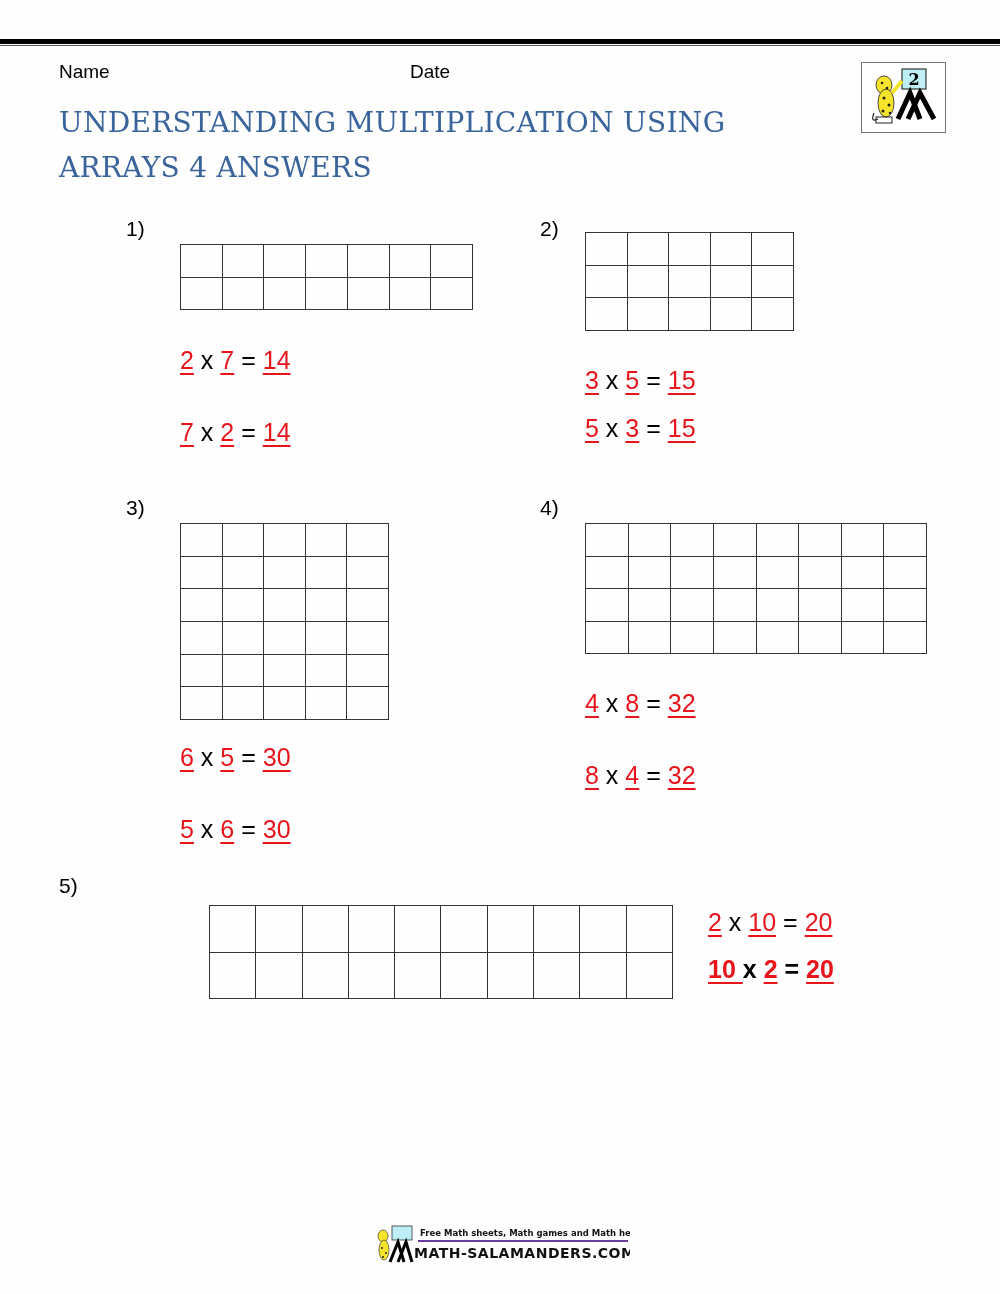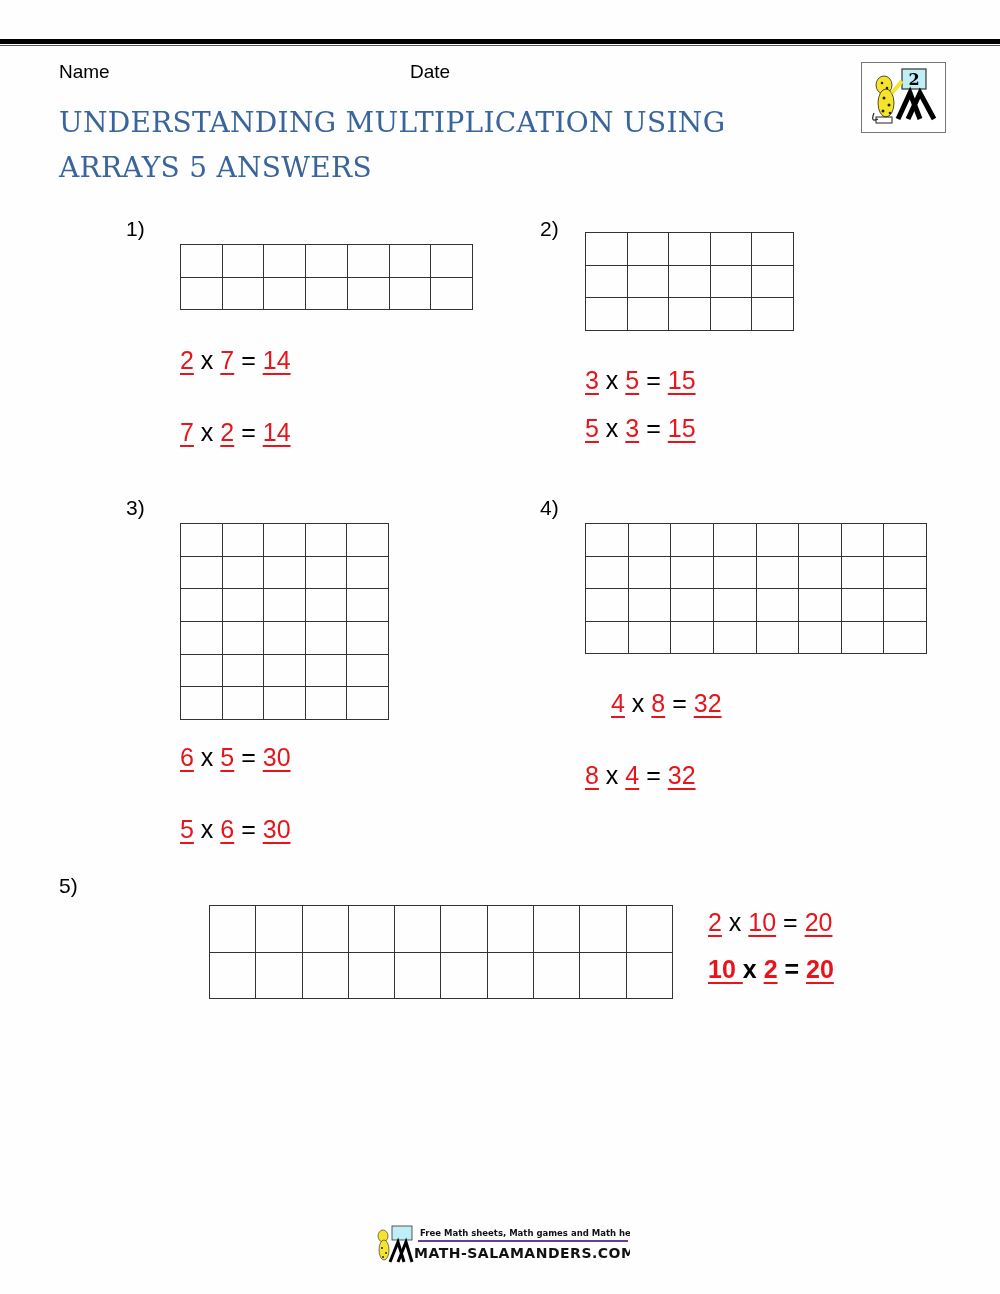--- a/index.html
+++ b/index.html
@@ -19,21 +19,21 @@
   </style>
 </head>
 <body>
 
 <div class="rule-thick"></div>
 <div class="rule-thin"></div>
 
 <div class="lbl" style="left:59px;">Name</div>
 <div class="lbl" style="left:410px;">Date</div>
 
-<div class="title">UNDERSTANDING MULTIPLICATION USING ARRAYS 5 ANSWERS</div>
+<div class="title">UNDERSTANDING MULTIPLICATION USING ARRAYS 4 ANSWERS</div>
 
 <div class="logo">
   <svg width="83" height="69" viewBox="0 0 83 69">
     <rect x="40" y="6" width="24" height="20" fill="#bfeff6" stroke="#333" stroke-width="1.2"></rect>
     <text x="52" y="22" font-family="DejaVu Serif, serif" font-weight="bold" font-size="16" text-anchor="middle" fill="#000">2</text>
     <polyline points="36,56 48,30 58,56" fill="none" stroke="#000" stroke-width="5"></polyline>
     <polyline points="46,56 58,30 72,56" fill="none" stroke="#000" stroke-width="5"></polyline>
     <ellipse cx="22" cy="22" rx="8" ry="9" fill="#f5e42a" stroke="#222" stroke-width="0.8"></ellipse>
     <ellipse cx="24" cy="40" rx="8" ry="14" fill="#f5e42a" stroke="#222" stroke-width="0.8"></ellipse>
     <line x1="30" y1="30" x2="40" y2="18" stroke="#f5e42a" stroke-width="4"></line>
@@ -210,21 +210,21 @@
           <td></td>
           <td></td>
           <td></td>
           <td></td>
           <td></td>
           <td></td>
           <td></td>
         </tr>
       </tbody>
     </table>
-  <div class="eq" style="left:611px; top:689px;">
+  <div class="eq" style="left:585px; top:689px;">
     <span class="ans">4</span> <span class="op">x</span> <span class="ans">8</span> <span class="op">=</span> <span class="ans">32</span>
   </div>
   <div class="eq" style="left:585px; top:761px;">
     <span class="ans">8</span> <span class="op">x</span> <span class="ans">4</span> <span class="op">=</span> <span class="ans">32</span>
   </div>
 </div>
 
 <div>
   <div class="qnum" style="left:59px; top:874px;">5)</div>
   <table class="grid" style="left:209px; top:905px; width:464px; height:94px;">

